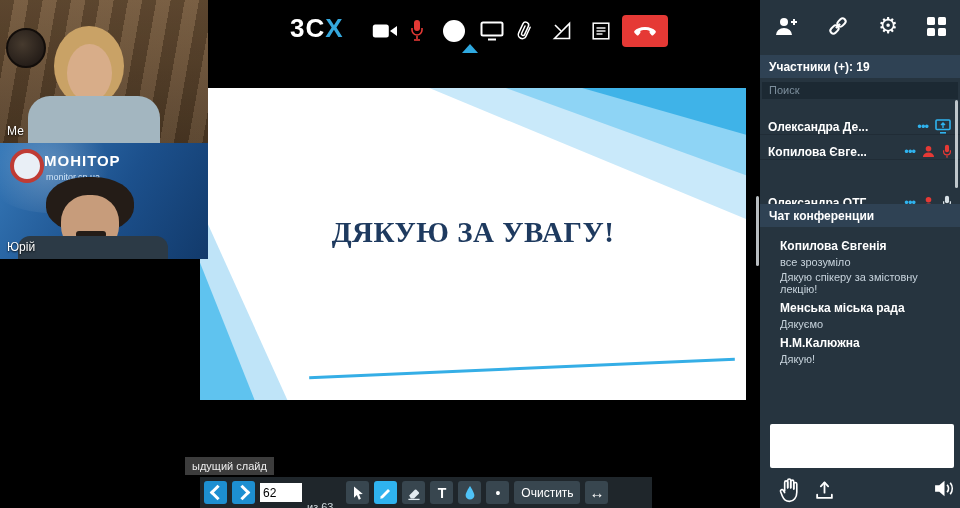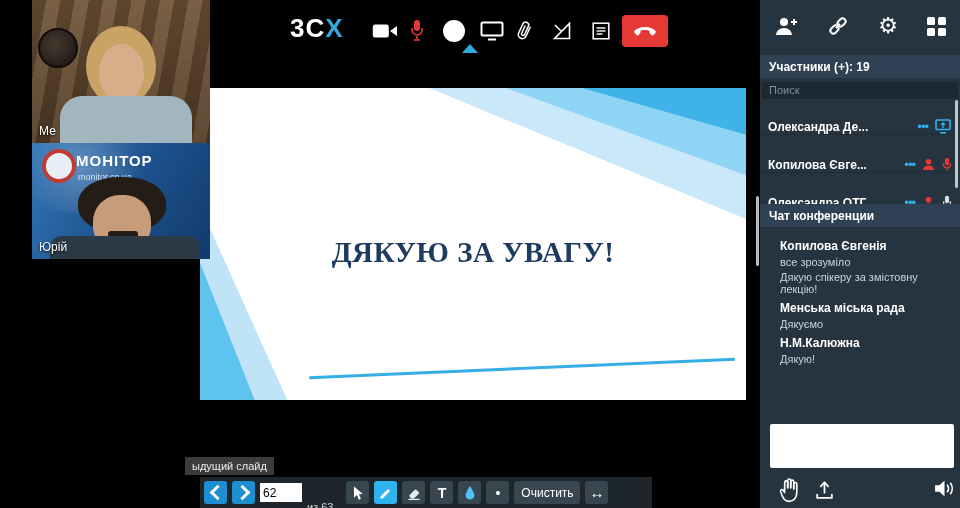--- a/index.html
+++ b/index.html
@@ -1,21 +1,21 @@
 <!DOCTYPE html>
 <html><head>
 <meta charset="utf-8">
 <style>
   html,body{margin:0;padding:0;background:#000;}
   #app{position:relative;width:960px;height:508px;overflow:hidden;
        font-family:"Liberation Sans",sans-serif;background:#000;color:#fff;}
   .abs{position:absolute;}
 
   
-  .video{left:0;width:178px;overflow:hidden;background:#4d7c0f;margin-left:32px;}
+  .video{left:0;width:208px;overflow:hidden;background:#4d7c0f;}
   #video1{top:0;height:143px;}
   #video2{top:143px;height:116px;}
   .v-label{position:absolute;left:7px;bottom:5px;font-size:12px;color:#fff;
            text-shadow:0 1px 2px rgba(0,0,0,.9);}
   .v1-bg{inset:0;background:linear-gradient(180deg,#73573a,#553f28);}
   .v1-stripes{inset:0;background:repeating-linear-gradient(100deg,rgba(0,0,0,.20) 0 14px,rgba(255,255,255,.05) 14px 28px);}
   .clock{left:6px;top:28px;width:36px;height:36px;border-radius:50%;
          background:radial-gradient(circle at 40% 40%,#463a2e,#181210);border:2px solid #120d0a;}
   .v1-hair{left:54px;top:26px;width:70px;height:80px;border-radius:50%;background:#c9a266;}
   .v1-face{left:67px;top:44px;width:45px;height:58px;border-radius:50%;background:#d8ad89;}
@@ -48,21 +48,21 @@
   #slide{left:200px;top:88px;width:546px;height:312px;background:#fff;overflow:hidden;}
   .deco{position:absolute;inset:0;}
   .tr1{clip-path:polygon(42% 0,100% 0,100% 42%);background:#c9e9fa;}
   .tr2{clip-path:polygon(56% 0,100% 0,100% 28%);background:#8ed4f5;}
   .tr3{clip-path:polygon(70% 0,100% 0,100% 15%);background:#3fb3e8;}
   .lf1{clip-path:polygon(0 38%,16% 100%,0 100%);background:#bfe4f8;}
   .lf2{clip-path:polygon(0 56%,10% 100%,0 100%);background:#5fc3ef;}
   .bline{position:absolute;left:20%;bottom:30px;width:78%;height:3px;background:#35aee6;transform:rotate(-2.5deg);}
   #slide-title{position:absolute;top:41%;left:0;width:100%;text-align:center;
                font-family:"Liberation Serif",serif;font-weight:bold;font-size:29px;
-               color:#1e3a5f;letter-spacing:.5px;margin-top:20px;}
+               color:#1e3a5f;letter-spacing:.5px;}
 
   
   #slide-tooltip{left:185px;top:457px;background:#3c3c3c;color:#eee;font-size:11px;
                  padding:3px 7px;white-space:nowrap;}
 
   
   #anno-bar{left:200px;top:477px;width:452px;height:31px;background:#1f262b;display:flex;
             align-items:center;gap:5px;padding:0 4px;box-sizing:border-box;}
   .abtn{width:23px;height:23px;border-radius:3px;background:#38464f;display:flex;
         align-items:center;justify-content:center;cursor:pointer;flex:0 0 auto;}
@@ -326,21 +326,21 @@
       <span>
         <svg width="17" height="15" viewBox="0 0 17 15">
             <rect x="1" y="1" width="14" height="9.5" rx="1" fill="none" stroke="#2fb3ef" stroke-width="1.6"></rect>
             <path d="M8 9 V4.5 M6 6 L8 4 L10 6" stroke="#2fb3ef" stroke-width="1.4" fill="none"></path>
             <line x1="5" y1="13.8" x2="11" y2="13.8" stroke="#2fb3ef" stroke-width="1.6"></line>
           </svg>
       </span>
     </span>
   </div>
 
-  <div class="abs p-row" style="top:135px;">
+  <div class="abs p-row" style="top:122px;">
     <span class="p-name">Копилова Євге...</span>
     <span class="p-icons">
       <span class="more-dots">•••</span>
       <span>
         <svg width="13" height="13" viewBox="0 0 14 14">
             <circle cx="7" cy="4" r="3" fill="#e53935"></circle>
             <path d="M1 13 a6 5 0 0 1 12 0 Z" fill="#e53935"></path>
           </svg>
       </span>
       <span>

